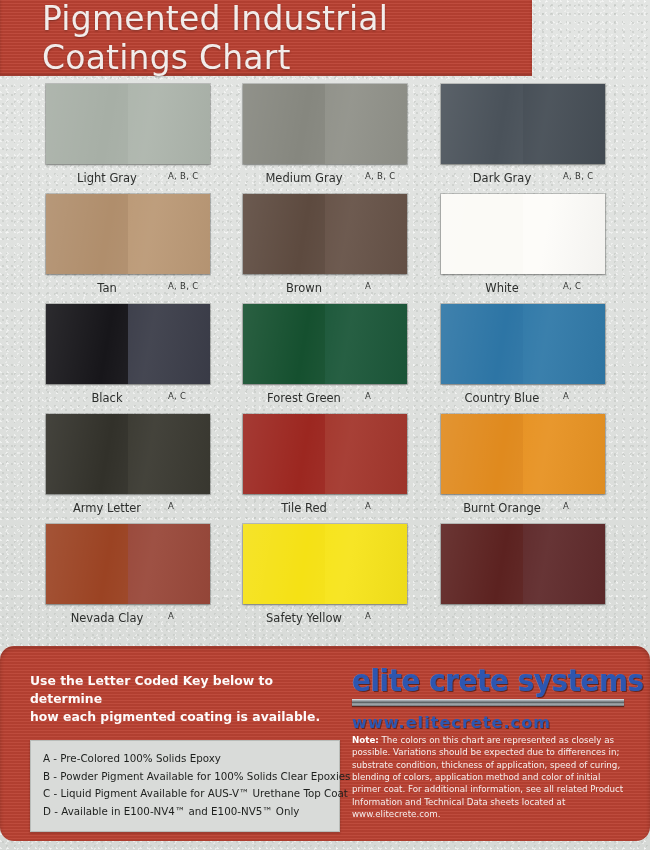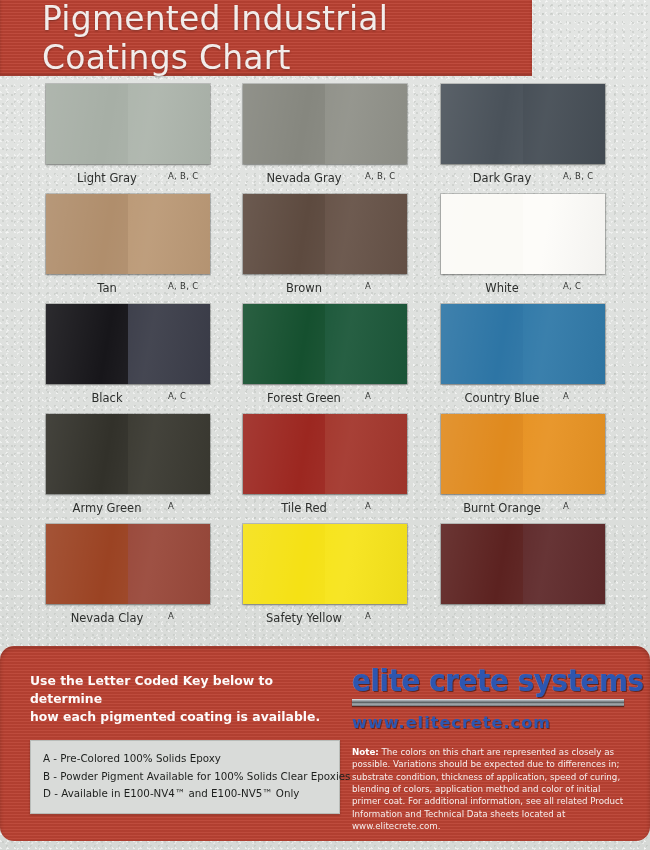--- a/index.html
+++ b/index.html
@@ -114,21 +114,21 @@
     background:linear-gradient(180deg,#e8eaec 0%,#9ba0a6 25%,#5f6568 50%,#aab0b4 72%,#6e7478 100%);
     box-shadow:0 1px 1px rgba(0,0,0,.5);
   }
   .logo-url{
     margin-top:7px;font-family:"DejaVu Sans",sans-serif;
     font-size:16.5px;font-weight:bold;color:#2d56b0;letter-spacing:1.1px;
     text-shadow:1px 1px 0 rgba(0,0,0,.4);
     transform:scaleX(.97);transform-origin:left center;white-space:nowrap;
   }
   .note{
-    margin-top:14px;color:#f6efee;font-size:8.7px;line-height:1.42;
+    margin-top:2px;color:#f6efee;font-size:8.7px;line-height:1.42;
     font-family:"DejaVu Sans",sans-serif;width:272px;
   }
   .note b{color:#ffffff;}
 </style>
 </head>
 <body>
 
 <div class="page">
 
   <div class="paper"></div>
@@ -148,21 +148,21 @@
             <span class="sw-name">Light Gray</span>
             <span class="sw-code">A, B, C</span>
           </div>
         </div>
         <div class="cell col1">
           <div class="swatch">
             <div class="half" style="background:#86877f"></div>
             <div class="half" style="background:#909189"></div>
           </div>
           <div class="caption">
-            <span class="sw-name">Nevada Gray</span>
+            <span class="sw-name">Medium Gray</span>
             <span class="sw-code">A, B, C</span>
           </div>
         </div>
         <div class="cell col2">
           <div class="swatch">
             <div class="half" style="background:#4a525a"></div>
             <div class="half" style="background:#454d55"></div>
           </div>
           <div class="caption">
             <span class="sw-name">Dark Gray</span>
@@ -234,21 +234,21 @@
           </div>
         </div>
       </div>
       <div class="row">
         <div class="cell col0">
           <div class="swatch">
             <div class="half" style="background:#32312a"></div>
             <div class="half" style="background:#3a3931"></div>
           </div>
           <div class="caption">
-            <span class="sw-name">Army Green</span>
+            <span class="sw-name">Army Letter</span>
             <span class="sw-code">A</span>
           </div>
         </div>
         <div class="cell col1">
           <div class="swatch">
             <div class="half" style="background:#9c2720"></div>
             <div class="half" style="background:#a3362c"></div>
           </div>
           <div class="caption">
             <span class="sw-name">Tile Red</span>
@@ -299,20 +299,21 @@
   <div class="footer">
 
     <div class="footer-left">
       <p class="footer-lead">
         <span>Use the Letter Coded Key below to determine</span><br>
         <span>how each pigmented coating is available.</span>
       </p>
       <div class="key-box" id="keybox">
           <div class="key-item">A - Pre-Colored 100% Solids Epoxy</div>
           <div class="key-item">B - Powder Pigment Available for 100% Solids Clear Epoxies</div>
+          <div class="key-item">C - Liquid Pigment Available for AUS-V™ Urethane  Top Coat</div>
           <div class="key-item">D - Available in E100-NV4™ and E100-NV5™ Only</div>
         </div>
     </div>
 
     <div class="footer-right">
       <div class="logo">elite crete systems</div>
       <div class="logo-bar"></div>
       <div class="logo-url">www.elitecrete.com</div>
       <div class="note">
         <b>Note:</b><span> The colors on this chart are represented as closely as possible. Variations should be expected due to differences in; substrate condition, thickness of application, speed of curing, blending of colors, application method and color of initial primer coat. For additional information, see all related Product Information and Technical Data sheets located at www.elitecrete.com.</span>

